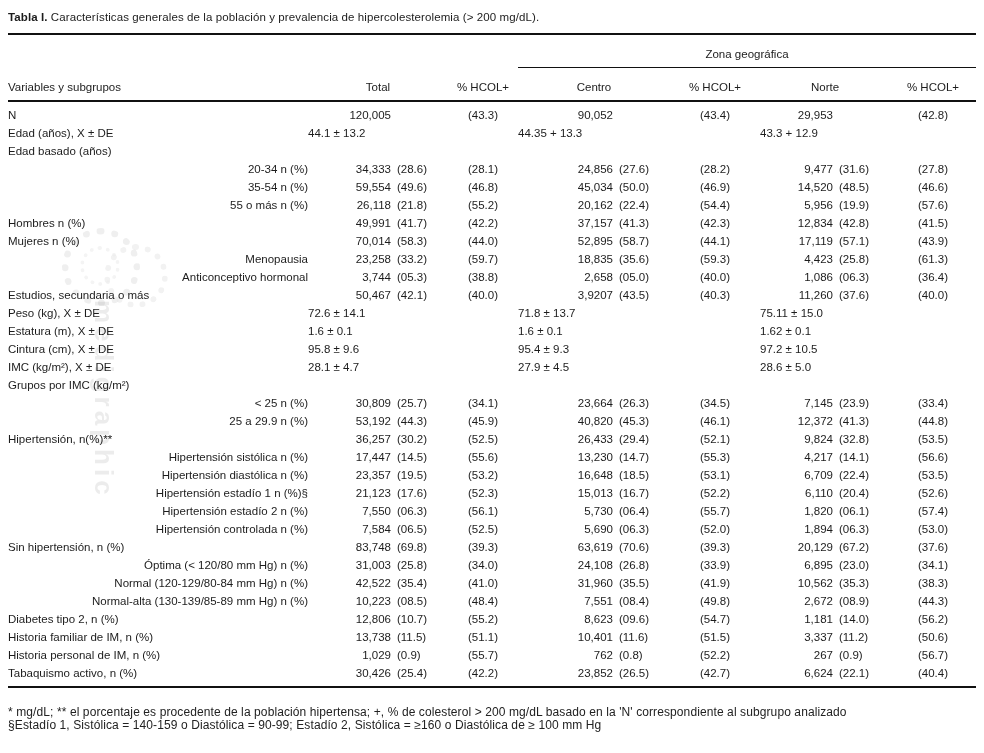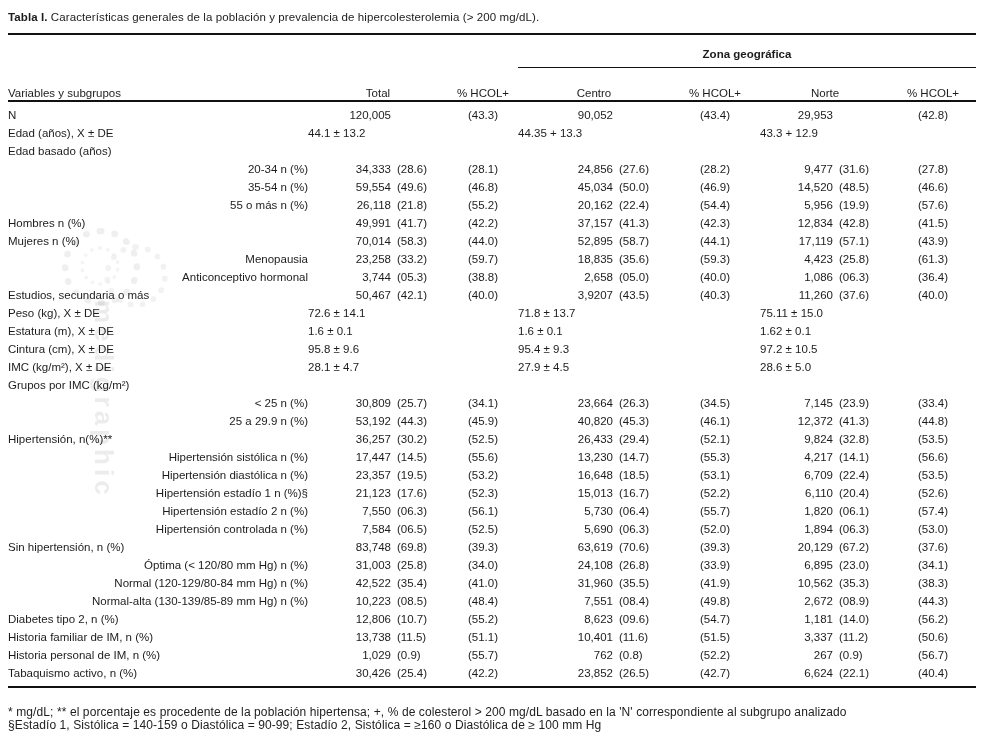--- a/index.html
+++ b/index.html
@@ -17,22 +17,22 @@
 
   
   .rule { border:none; border-top:2px solid #111; margin-top:9px; }
 
   
   .thead { display:grid;
     grid-template-columns:300px 140px 70px 152px 90px 130px 86px;
     grid-template-rows:33px 32px;
     border-bottom:2px solid #111; }
   .zona { grid-row:1; grid-column:4 / 8; align-self:end; text-align:center;
-    font-size:11.5px; padding-bottom:7px; border-bottom:1.5px solid #111;font-weight:bold; }
-  .thead .h { grid-row:2; align-self:end; padding-bottom:1px; font-size:11.5px; text-align:center; }
+    font-size:11.5px; padding-bottom:7px; border-bottom:1.5px solid #111; }
+  .thead .h { grid-row:2; align-self:end; padding-bottom:7px; font-size:11.5px; text-align:center; }
   .thead .h.first { text-align:left; }
 
   
   .tbody { margin-top:4px; }
   .row { display:grid;
     grid-template-columns:300px 140px 70px 152px 90px 130px 86px;
     height:18px; line-height:18px; font-size:11.5px; white-space:nowrap; }
   .cell { overflow:visible; }
   .lbl { text-align:left; }
   .lbl.indent { text-align:right; }

